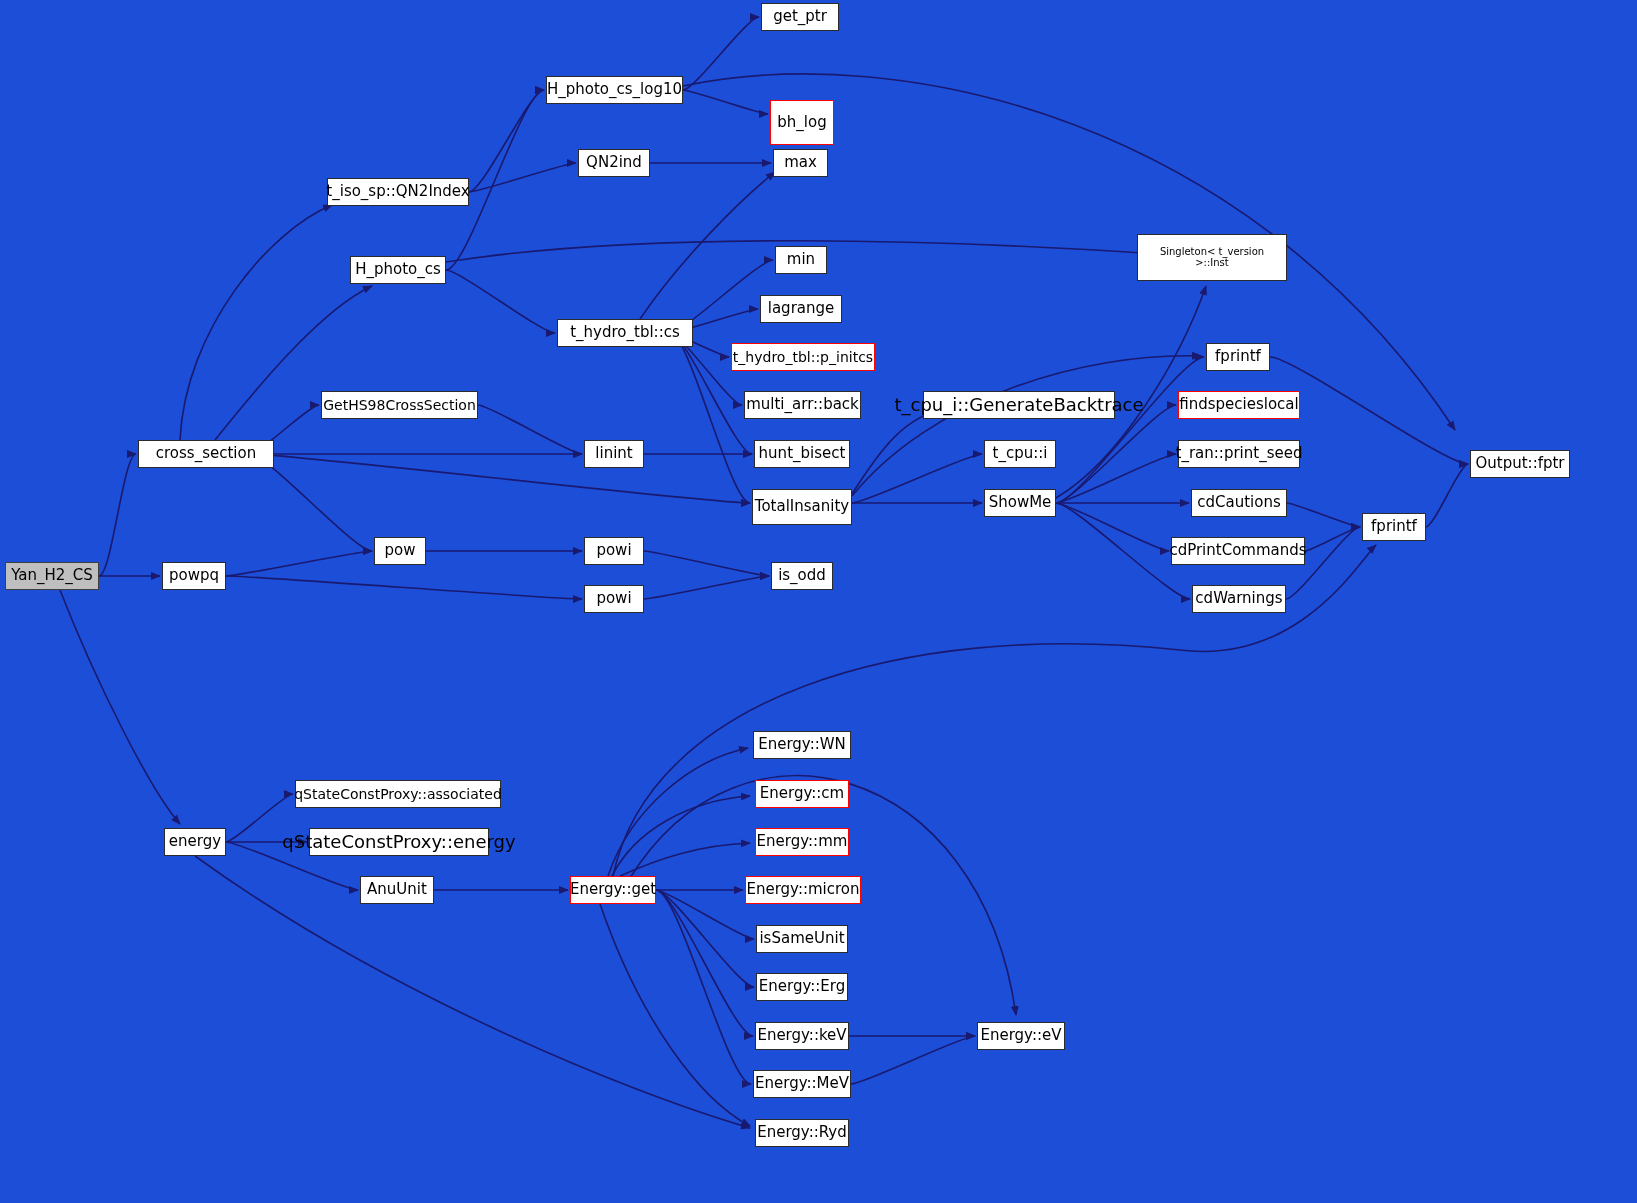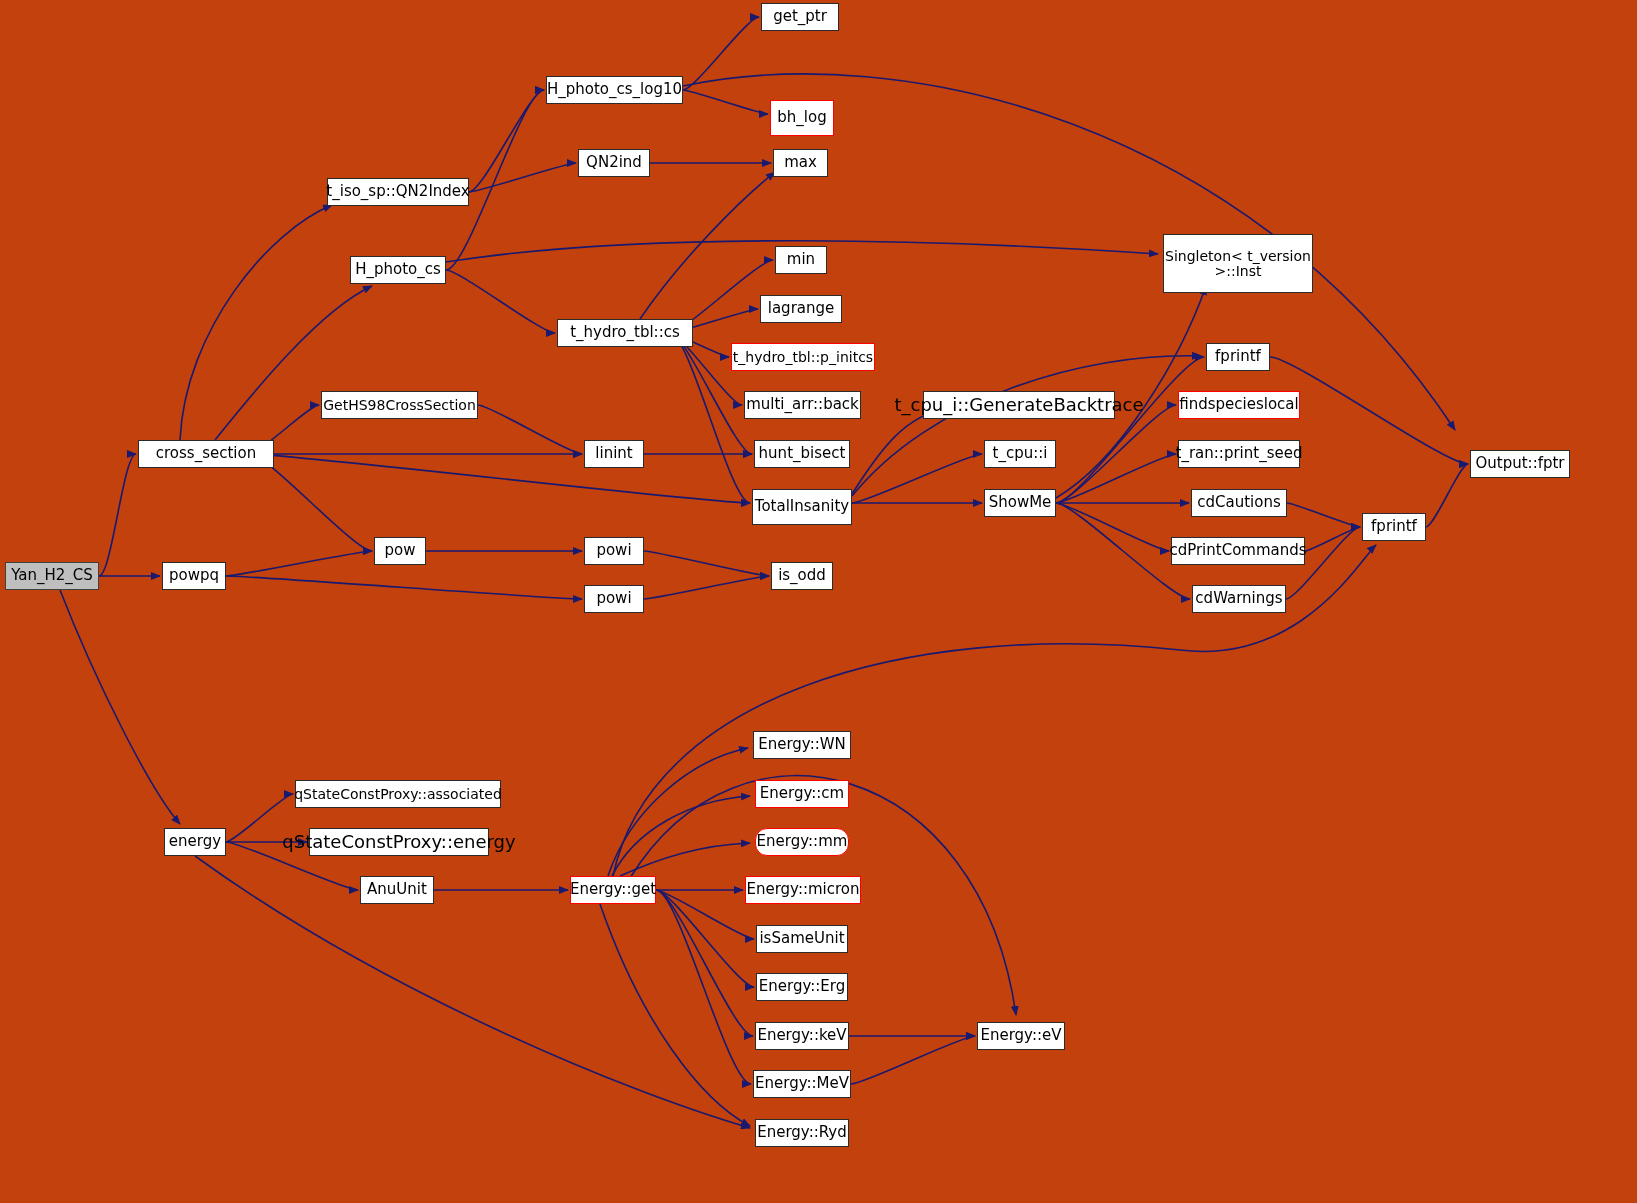--- a/index.html
+++ b/index.html
@@ -1,16 +1,16 @@
 <!DOCTYPE html>
 <html><head>
 <meta charset="utf-8">
 <style>
   html,body{margin:0;padding:0;background:#ffffff;}
-  #canvas{position:relative;width:1637px;height:1203px;background:#c2410c;
+  #canvas{position:relative;width:1637px;height:1203px;background:#1d4ed8;
           font-family:"DejaVu Sans","Liberation Sans",sans-serif;}
   svg#edges{position:absolute;left:0;top:0;width:1637px;height:1203px;}
   .node{position:absolute;box-sizing:border-box;border:1px solid #2b2b2b;
         background:#ffffff;display:flex;align-items:center;justify-content:center;
         text-align:center;color:#000000;font-size:15px;line-height:1.05;
         white-space:pre-line;}
   .node.red{border-color:#ff0000;}
   .node.cur{background:#bfbfbf;border-color:#404040;}
 </style>
 </head>
@@ -88,25 +88,25 @@
         <path d="M656,890 C679.12,890 727.88,1084 751,1084"></path>
         <path d="M600,904 C640,1020 700,1100 750,1126"></path>
         <path d="M630,878 C740,700 980,760 1016,1015"></path>
         <path d="M849,1036 C859.08,1036 964.92,1036 975,1036"></path>
         <path d="M851,1084 C864.76,1084 961.24,1036 975,1036"></path>
       </g>
   </svg>
   <div id="node-layer">
       <div class="node" style="left: 761px; top: 3px; width: 78px; height: 28px;">get_ptr</div>
       <div class="node" style="left: 546px; top: 76px; width: 137px; height: 28px;">H_photo_cs_log10</div>
-      <div class="node red" style="left: 770px; top: 100px; width: 64px; height: 36px;">bh_log</div>
+      <div class="node red" style="left: 770px; top: 100px; width: 64px; height: 45px;">bh_log</div>
       <div class="node" style="left: 578px; top: 149px; width: 72px; height: 28px;">QN2ind</div>
       <div class="node" style="left: 773px; top: 149px; width: 55px; height: 28px;">max</div>
       <div class="node" style="left: 327px; top: 178px; width: 142px; height: 28px;">t_iso_sp::QN2Index</div>
-      <div class="node" style="left: 1163px; top: 234px; width: 150px; height: 59px; font-size: 14px;">Singleton&lt; t_version
+      <div class="node" style="left: 1137px; top: 234px; width: 150px; height: 47px; font-size: 10px;">Singleton&lt; t_version
 &gt;::Inst</div>
       <div class="node" style="left: 775px; top: 246px; width: 52px; height: 28px;">min</div>
       <div class="node" style="left: 350px; top: 256px; width: 96px; height: 28px;">H_photo_cs</div>
       <div class="node" style="left: 760px; top: 295px; width: 82px; height: 28px;">lagrange</div>
       <div class="node" style="left: 557px; top: 319px; width: 136px; height: 28px;">t_hydro_tbl::cs</div>
       <div class="node" style="left: 1206px; top: 343px; width: 64px; height: 28px;">fprintf</div>
       <div class="node red" style="left: 731px; top: 343px; width: 144px; height: 28px; font-size: 14px;">t_hydro_tbl::p_initcs</div>
       <div class="node" style="left: 923px; top: 391px; width: 192px; height: 28px; font-size: 18px;">t_cpu_i::GenerateBacktrace</div>
       <div class="node" style="left: 744px; top: 391px; width: 117px; height: 28px;">multi_arr::back</div>
       <div class="node red" style="left: 1178px; top: 391px; width: 122px; height: 28px;">findspecieslocal</div>
@@ -125,21 +125,21 @@
       <div class="node" style="left: 374px; top: 537px; width: 52px; height: 28px;">pow</div>
       <div class="node" style="left: 584px; top: 537px; width: 60px; height: 28px;">powi</div>
       <div class="node cur" style="left: 5px; top: 562px; width: 94px; height: 28px;">Yan_H2_CS</div>
       <div class="node" style="left: 162px; top: 562px; width: 64px; height: 28px;">powpq</div>
       <div class="node" style="left: 771px; top: 562px; width: 62px; height: 28px;">is_odd</div>
       <div class="node" style="left: 1192px; top: 585px; width: 94px; height: 28px;">cdWarnings</div>
       <div class="node" style="left: 584px; top: 585px; width: 60px; height: 28px;">powi</div>
       <div class="node" style="left: 753px; top: 731px; width: 98px; height: 28px;">Energy::WN</div>
       <div class="node red" style="left: 755px; top: 780px; width: 94px; height: 28px;">Energy::cm</div>
       <div class="node" style="left: 295px; top: 780px; width: 206px; height: 28px; font-size: 14px;">qStateConstProxy::associated</div>
-      <div class="node red" style="left: 755px; top: 828px; width: 94px; height: 28px; border-radius: 12px;">Energy::mm</div>
+      <div class="node red" style="left: 755px; top: 828px; width: 94px; height: 28px;">Energy::mm</div>
       <div class="node" style="left: 164px; top: 828px; width: 62px; height: 28px;">energy</div>
       <div class="node" style="left: 309px; top: 828px; width: 180px; height: 28px; font-size: 18px;">qStateConstProxy::energy</div>
       <div class="node red" style="left: 570px; top: 876px; width: 86px; height: 28px;">Energy::get</div>
       <div class="node red" style="left: 745px; top: 876px; width: 116px; height: 28px;">Energy::micron</div>
       <div class="node" style="left: 360px; top: 876px; width: 74px; height: 28px;">AnuUnit</div>
       <div class="node" style="left: 756px; top: 925px; width: 92px; height: 28px;">isSameUnit</div>
       <div class="node" style="left: 756px; top: 973px; width: 92px; height: 28px;">Energy::Erg</div>
       <div class="node" style="left: 755px; top: 1022px; width: 94px; height: 28px;">Energy::keV</div>
       <div class="node" style="left: 977px; top: 1022px; width: 88px; height: 28px;">Energy::eV</div>
       <div class="node" style="left: 753px; top: 1070px; width: 98px; height: 28px;">Energy::MeV</div>

